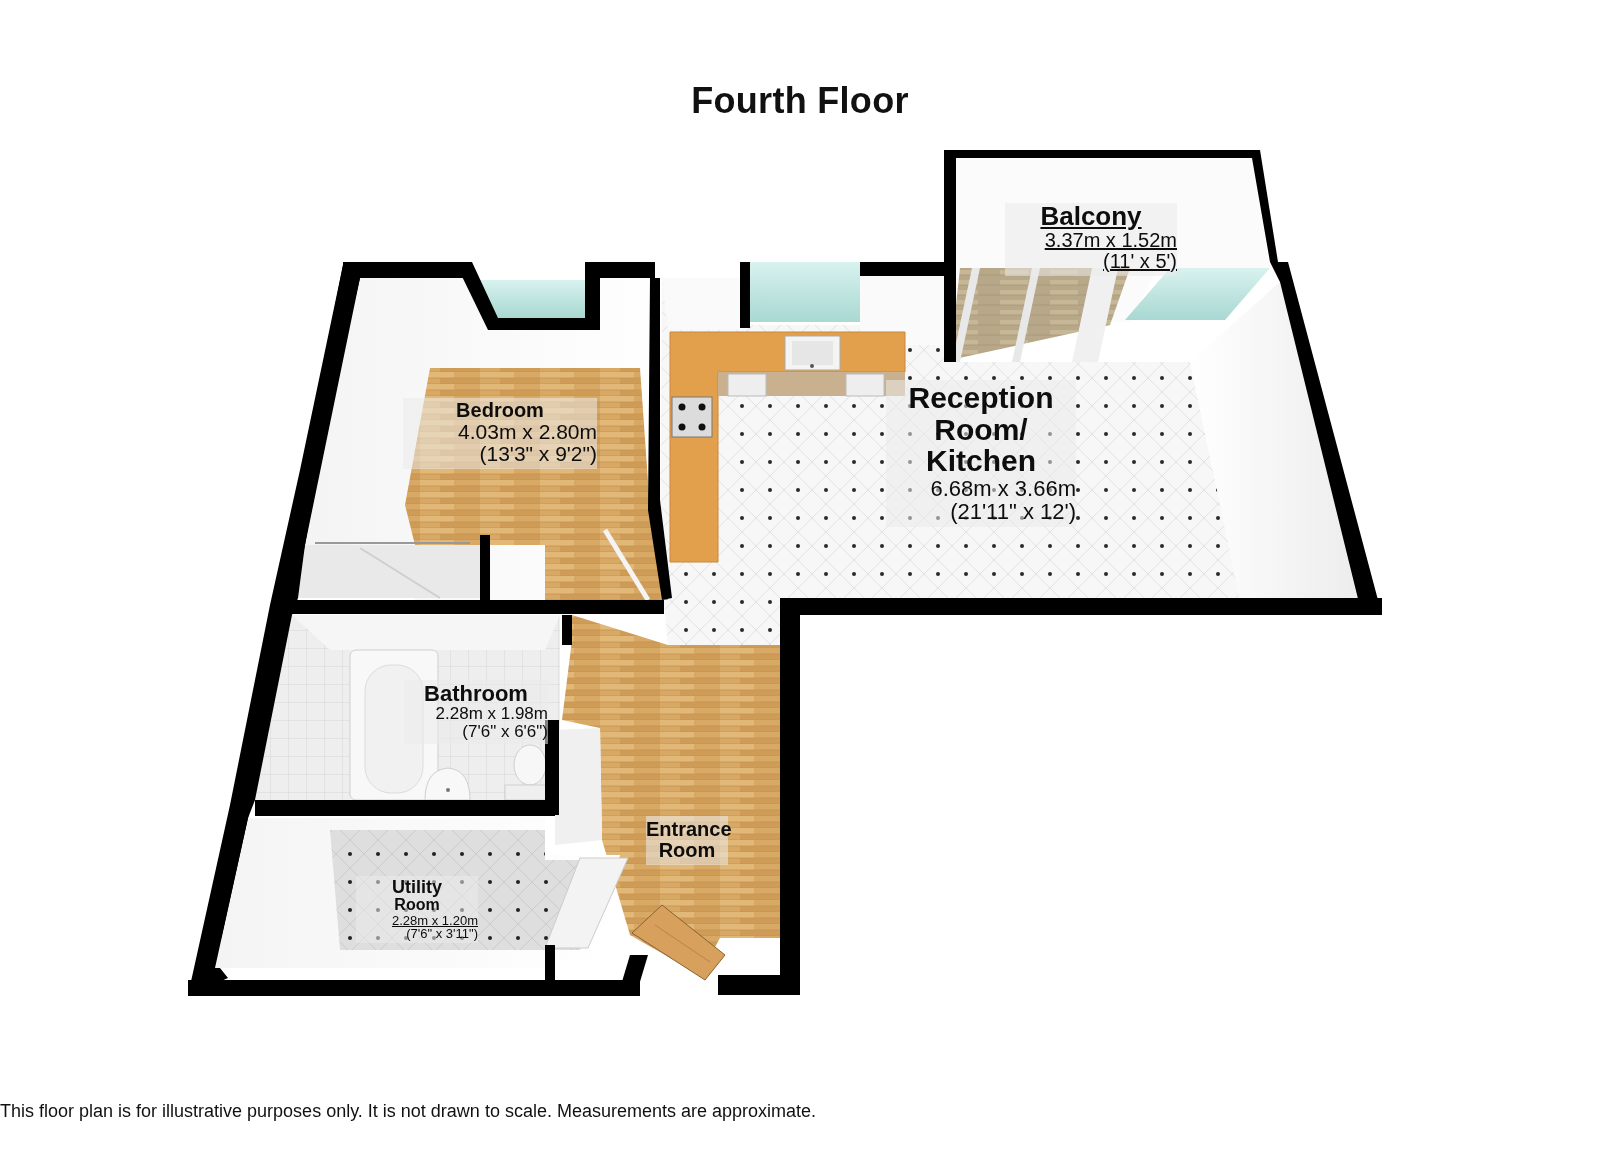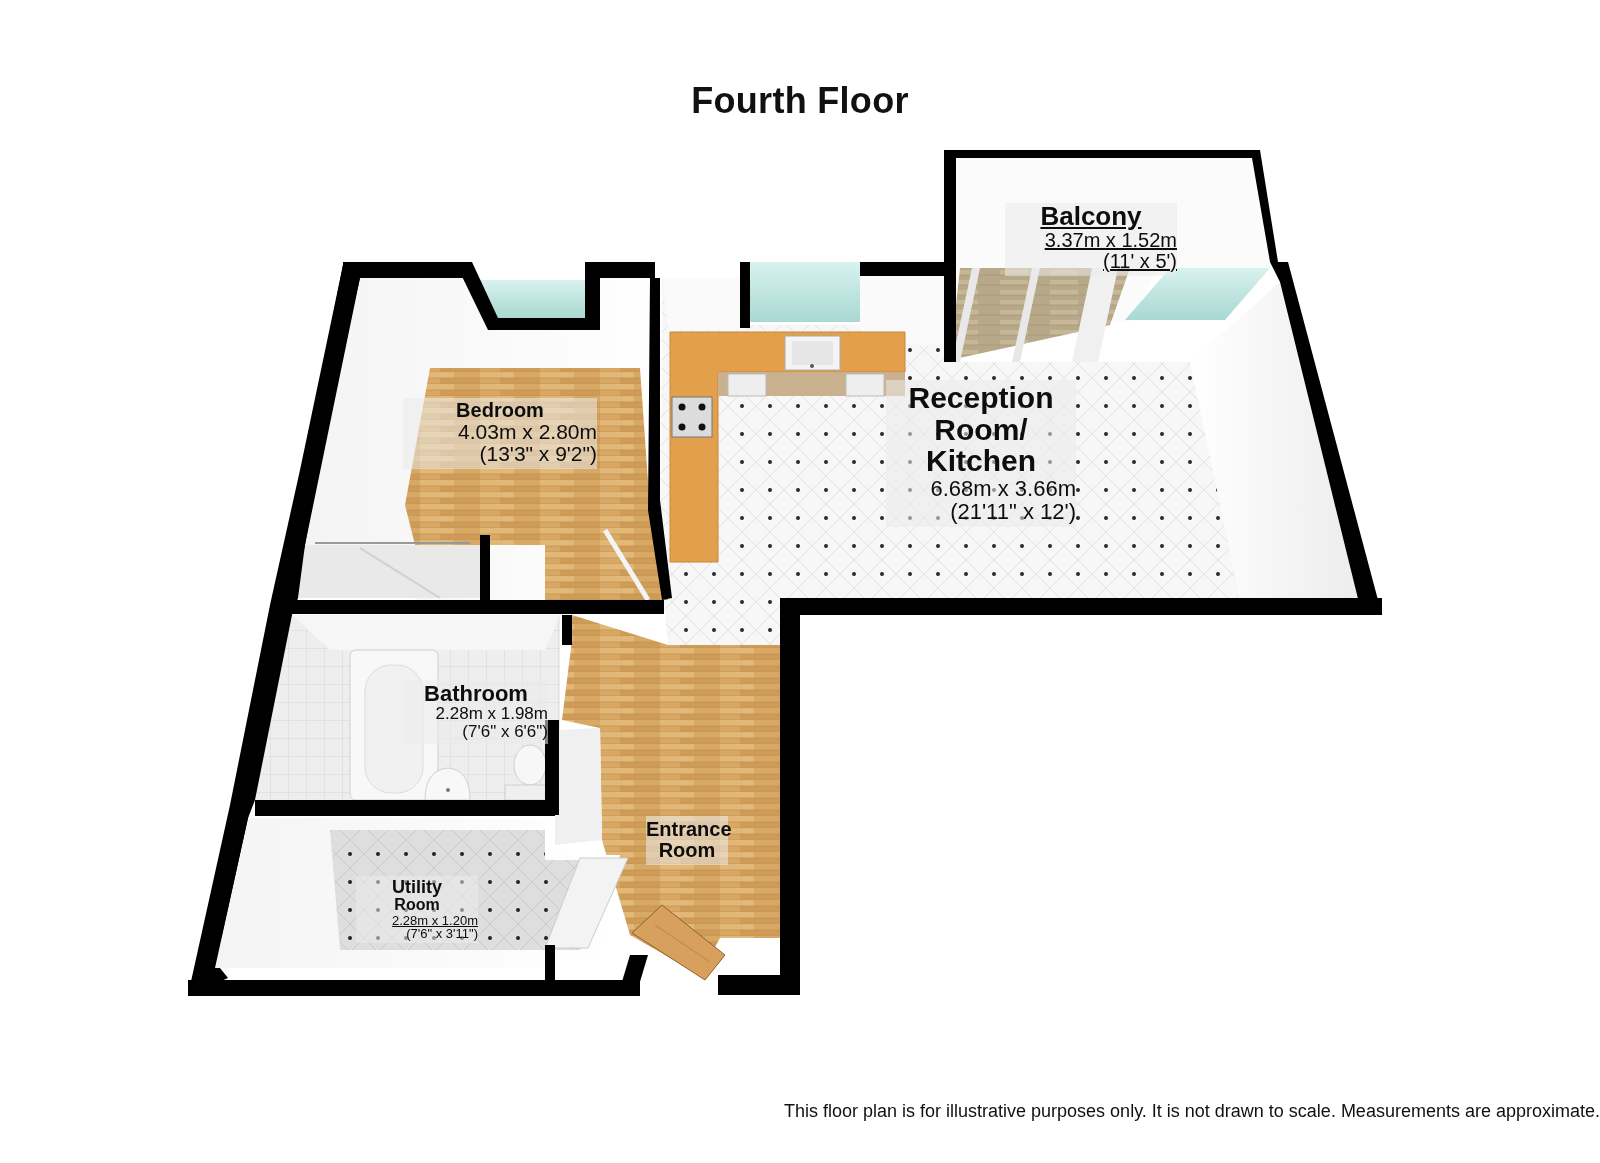--- a/index.html
+++ b/index.html
@@ -2,21 +2,21 @@
 <html><head>
 <meta charset="utf-8">
 <style>
   html, body { margin:0; padding:0; background:#ffffff; }
   body { width:1600px; height:1163px; position:relative; overflow:hidden; font-family:"Liberation Sans", sans-serif; }
   .title { position:absolute; left:0; width:1600px; top:80px; text-align:center; font-weight:bold; font-size:36px; color:#111; letter-spacing:0.3px; }
   svg.plan { position:absolute; left:0; top:0; width:1600px; height:1163px; }
   .label { position:absolute; text-align:center; color:#0d0d0d; background:rgba(235,235,235,0.55); line-height:1.05; }
   .label .name { font-weight:bold; display:block; }
   .label .dim { display:block;text-align:right; }
-  .footer { position:absolute; left:0; width:1600px; top:1100px; text-align:right; font-size:18px; color:#111; line-height:23px; }
+  .footer { position:absolute; left:0; width:1600px; top:1100px; text-align:left; font-size:18px; color:#111; line-height:23px; }
 </style>
 </head>
 <body>
 
 <div class="title">Fourth Floor</div>
 
 <svg class="plan" viewBox="0 0 1600 1163" xmlns="http://www.w3.org/2000/svg">
   <defs>
     <pattern id="wood" width="60" height="12" patternUnits="userSpaceOnUse">
       <rect width="60" height="12" fill="#d8a865"></rect>

